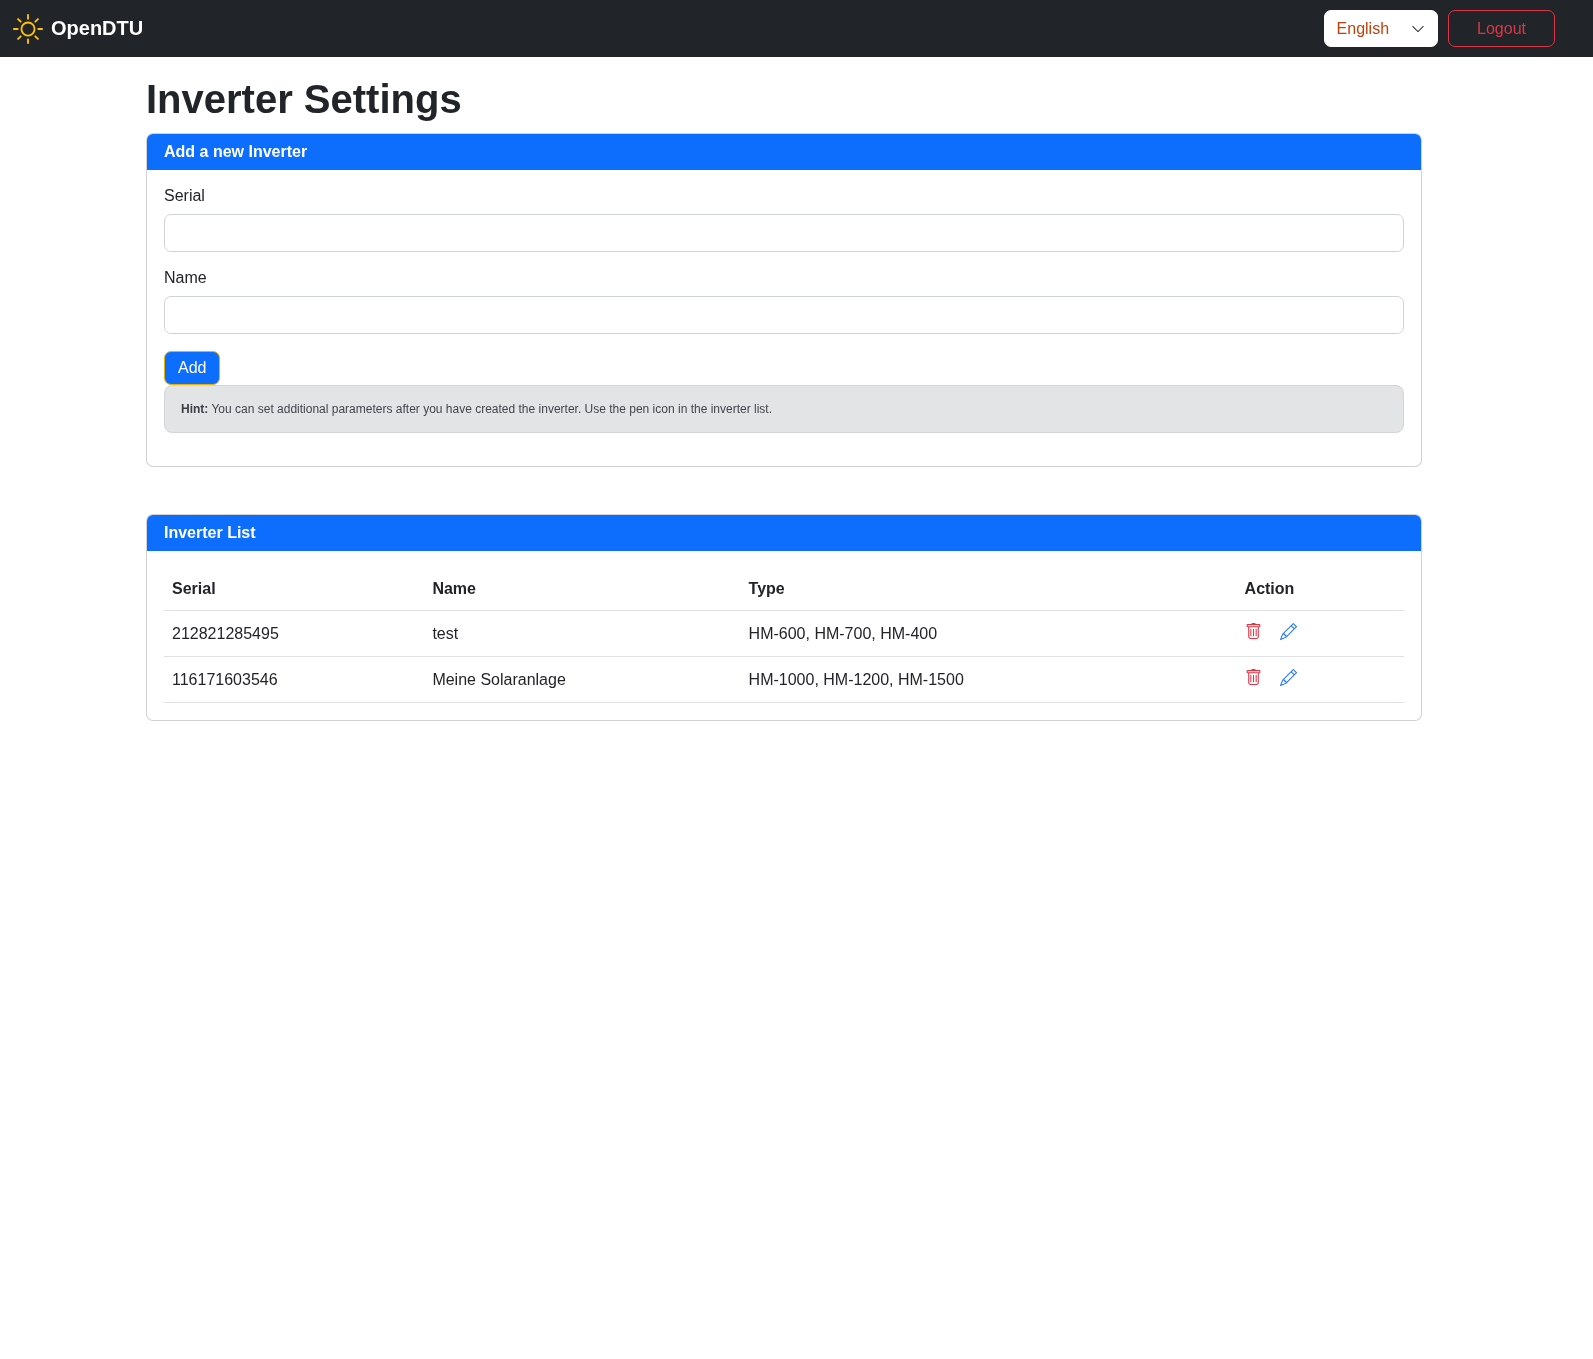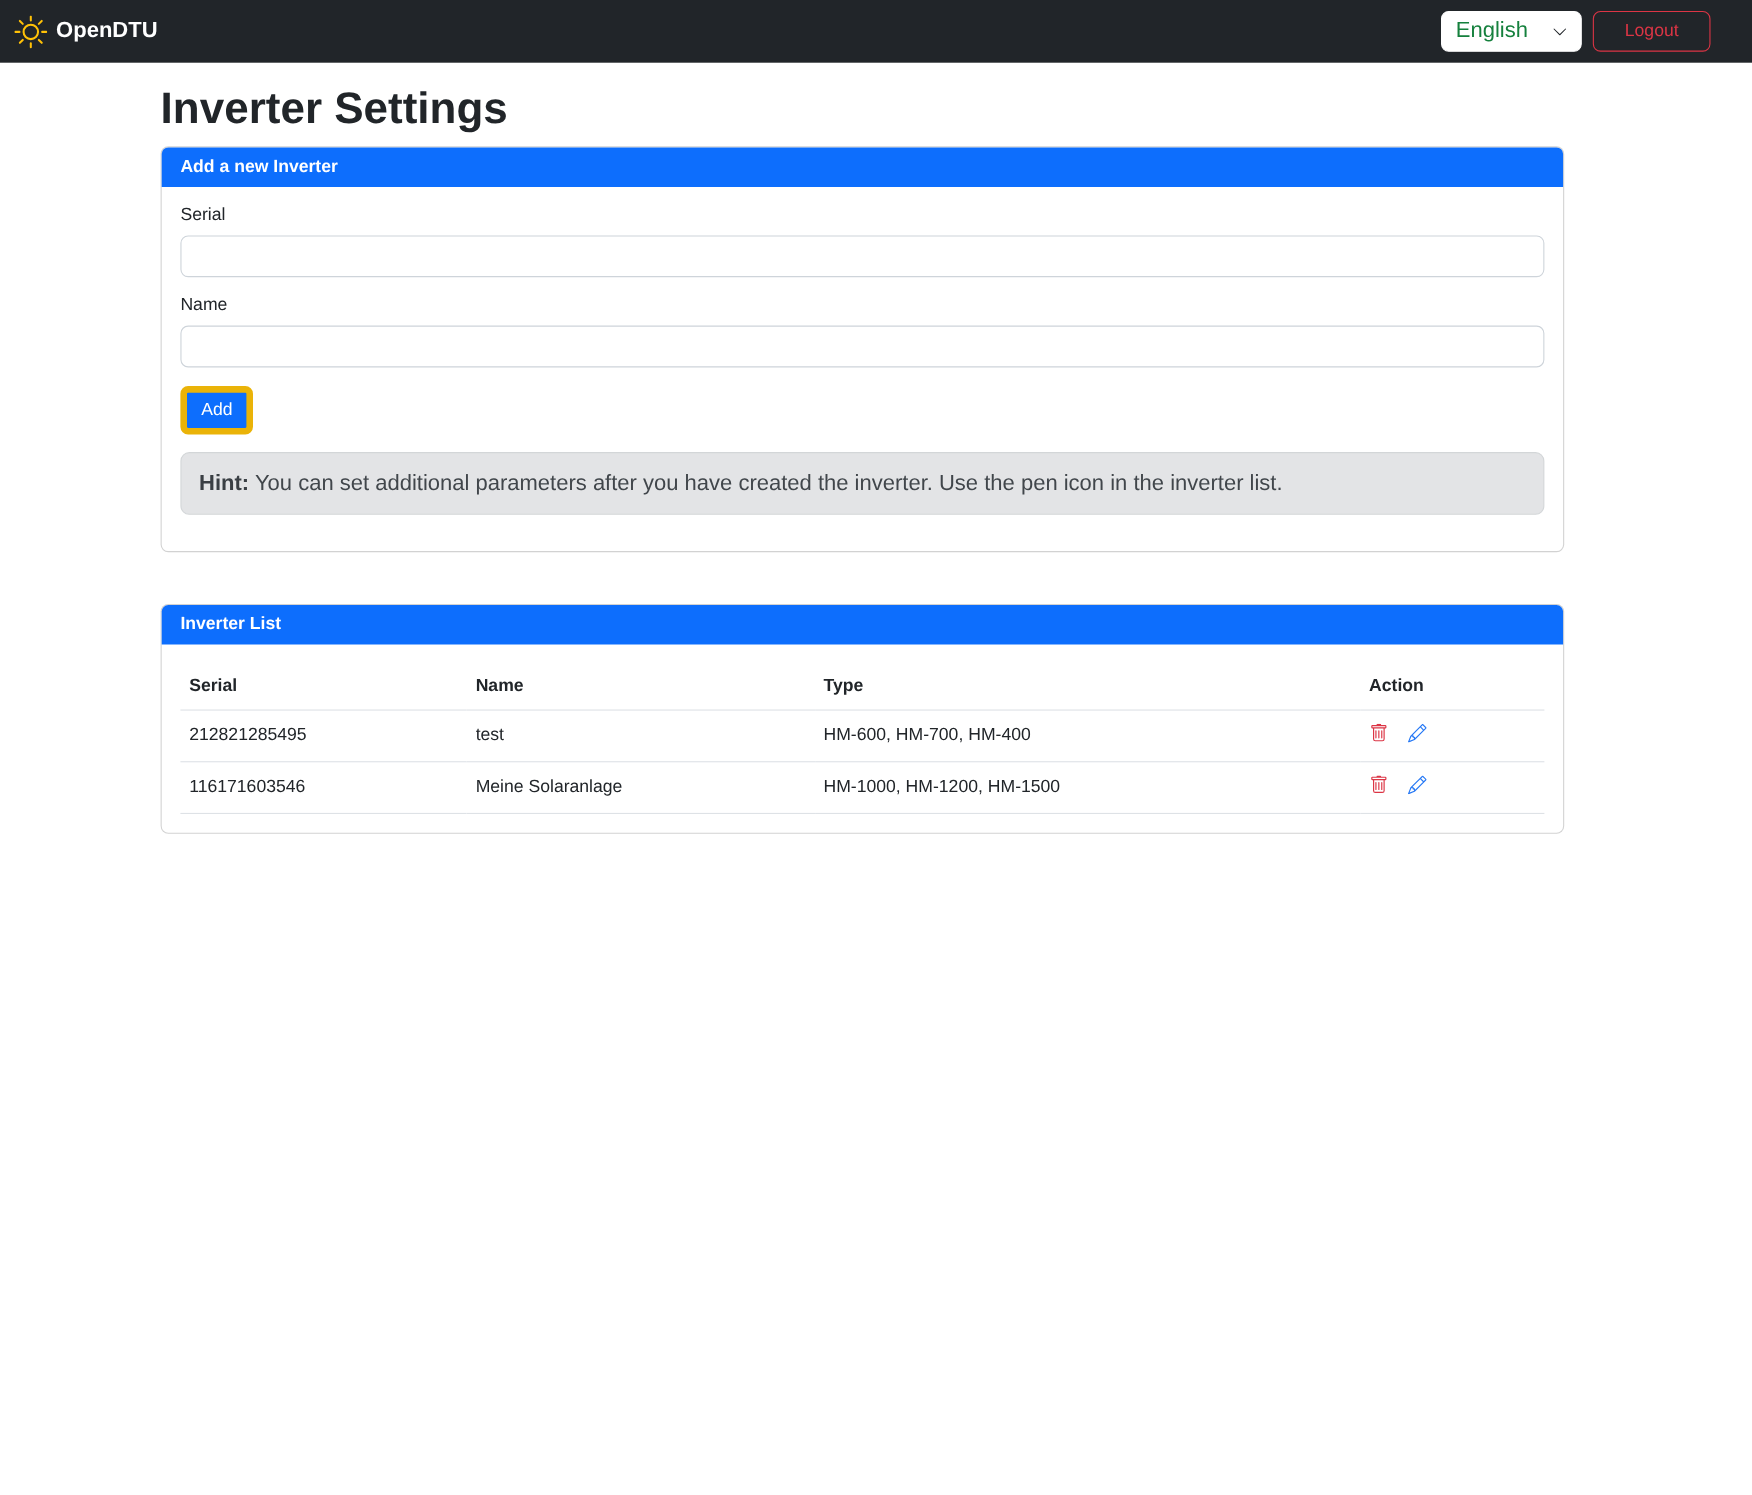--- a/index.html
+++ b/index.html
@@ -47,29 +47,29 @@
     display: inline-block;
     margin-left: 6px;
     vertical-align: middle;
     border-left: 4px solid transparent;
     border-right: 4px solid transparent;
     border-top: 5px solid rgba(255,255,255,0.55);
   }
   .nav-right { margin-left: auto; display: flex; align-items: center; gap: 10px; }
   .lang-select {
     background: #ffffff;
-    color: #15803d;
+    color: #c2410c;
     border: 1px solid #ffffff;
     border-radius: 7px;
     height: 37px;
     padding: 6px 12px;
     display: flex;
     align-items: center;
     gap: 22px;
-    font-size: 20px;
+    font-size: 16px;
     cursor: pointer;
   }
   .logout-btn {
     background: transparent;
     color: #dc3545;
     border: 1px solid #dc3545;
     border-radius: 7px;
     height: 37px;
     padding: 6px 28px;
     font-size: 16px;
@@ -120,36 +120,36 @@
     color: #212529;
     background: #fff;
     border: 1px solid #ced4da;
     border-radius: 7px;
     margin-bottom: 17px;
     outline: none;
   }
   .btn-primary {
     background: #0d6efd;
     color: #fff;
-    border: 6px solid #eab308;
+    border: 1px solid #eab308;
     border-radius: 7px;
     padding: 7px 13px;
     font-size: 16px;
     font-family: inherit;
     cursor: pointer;
   }
   .hint-box {
-    margin-top: 16px;
+    margin-top: 0;
     margin-bottom: 16px;
     background: #e3e4e6;
     border: 1px solid #d3d6d8;
     border-radius: 8px;
     padding: 16px;
     color: #41464b;
-    font-size: 20px;
+    font-size: 12px;
   }
   .hint-box b { color: #3a3f44; }
 
   
   table.inverter-table { width: 100%; border-collapse: collapse; }
   .inverter-table th, .inverter-table td {
     text-align: left;
     font-size: 16px;
     padding: 12px 8px;
     border-bottom: 1px solid #dee2e6;

